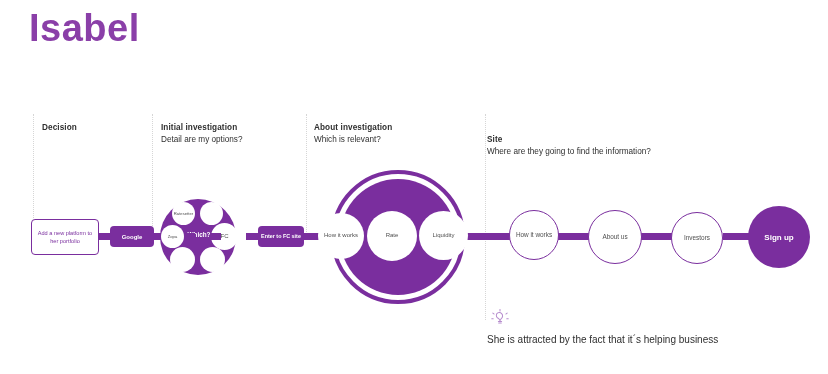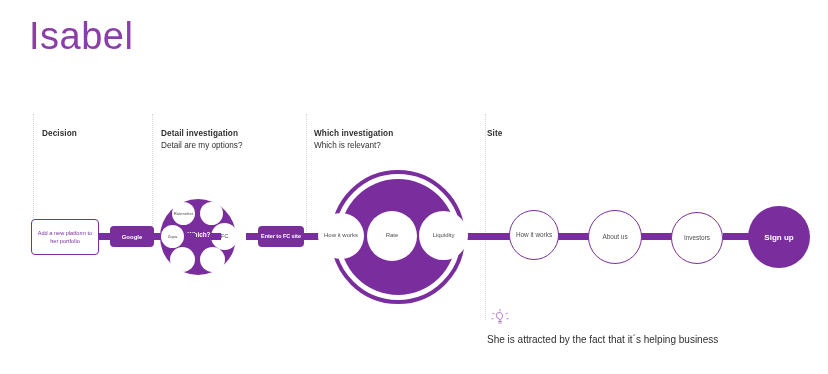--- a/index.html
+++ b/index.html
@@ -15,54 +15,54 @@
     overflow: hidden;
     font-family: "Liberation Sans", sans-serif;
     color: #3a3a3a;
     -webkit-font-smoothing: antialiased;
   }
 
   
   .persona-title {
     position: absolute;
     left: 29px;
-    top: 16px;
+    top: 8px;
     font-size: 38px;
-    font-weight: 400;
+    font-weight: 700;
     letter-spacing: 0.5px;
     color: #8a3fa8;
     line-height: 1.1;
   }
 
   
   .divider {
     position: absolute;
     top: 114px;
     width: 0;
     border-left: 1px dotted #d6d6d6;
   }
   .divider.d1 { left: 33px;  height: 124px; }
   .divider.d2 { left: 152px; height: 124px; }
   .divider.d3 { left: 306px; height: 124px; }
   .divider.d4 { left: 485px; height: 206px; }
 
   
   .col-head {
     position: absolute;
-    top: 128px;
+    top: 122px;
     font-size: 8.2px;
     line-height: 11.5px;
     color: #2f2f2f;
   }
   .col-head .ch-title  { font-weight: bold; letter-spacing: .1px; }
   .col-head .ch-sub    { font-weight: normal; }
   .col-head.c1 { left: 42px; }
   .col-head.c2 { left: 161px; }
   .col-head.c3 { left: 314px; }
-  .col-head.c4 { left: 487px; }
+  .col-head.c4 { left: 487px; margin-top: 12px; }
 
   
   .rail {
     position: absolute;
     height: 7px;
     background: #7a2e9e;
     top: 233px;
   }
   .rail.r1 { left: 97px;  width: 22px; }   
   .rail.r2 { left: 148px; width: 18px; }   
@@ -266,29 +266,30 @@
 <div class="divider d1"></div>
 <div class="divider d2"></div>
 <div class="divider d3"></div>
 <div class="divider d4"></div>
 
 <div class="col-head c1">
   <div class="ch-title">Decision</div>
   <div class="ch-sub"></div>
 </div>
 <div class="col-head c2">
-  <div class="ch-title">Detail investigation</div>
+  <div class="ch-title">Initial investigation</div>
   <div class="ch-sub">Detail are my options?</div>
 </div>
 <div class="col-head c3">
-  <div class="ch-title">Which investigation</div>
+  <div class="ch-title">About investigation</div>
   <div class="ch-sub">Which is relevant?</div>
 </div>
 <div class="col-head c4">
   <div class="ch-title">Site</div>
+  <div class="ch-sub">Where are they going to find the information?</div>
 </div>
 
 <div class="rail r1"></div>
 <div class="rail r2"></div>
 <div class="rail r3"></div>
 <div class="rail r4"></div>
 <div class="rail r5"></div>
 <div class="rail r6"></div>
 <div class="rail r7"></div>
 <div class="rail r8"></div>

